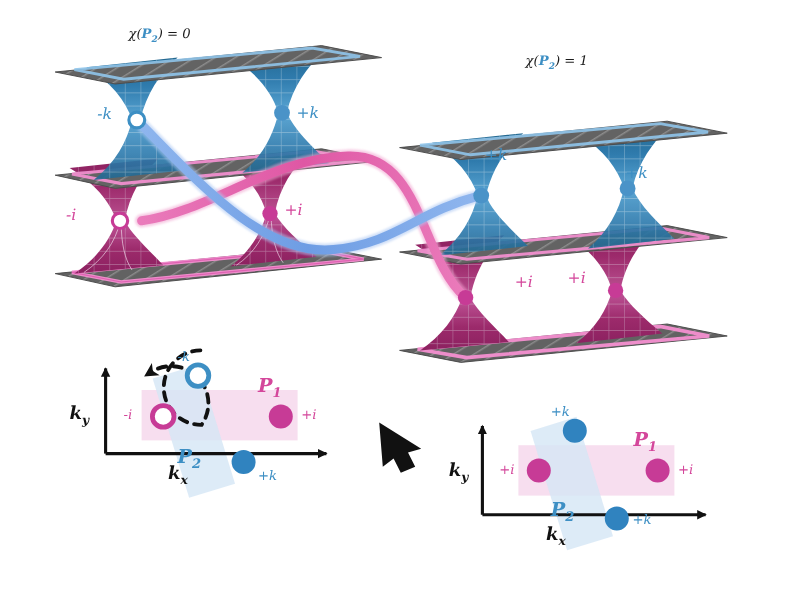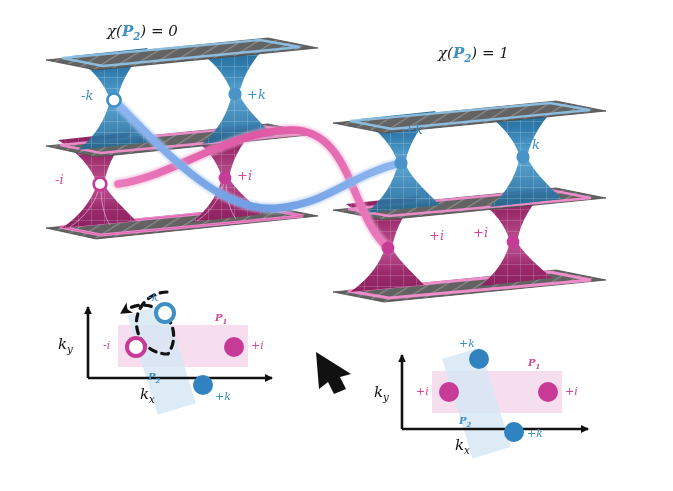--- a/index.html
+++ b/index.html
@@ -31,37 +31,38 @@
     font-family: "DejaVu Serif", "Liberation Serif", serif;
     font-style: italic;
   }
   .lbl {
     position: absolute;
     white-space: nowrap;
     font-family: "DejaVu Serif", "Liberation Serif", serif;
     pointer-events: none;
   }
   .chi-title {
-    font-size: 15px;
+    font-size: 11px;
     color: #1a1a1a;
     font-style: italic;
   }
   .node-lbl {
     font-size: 13px;
     font-style: italic;
   }
   .blue-txt { color: #3d8fc4; }
   .pink-txt { color: #d4479b; }
   .axis-lbl {
     font-size: 15px;
     font-style: italic;
     color: #111111;
+    font-weight: bold;
   }
   .pset-lbl {
-    font-size: 10px;
+    font-size: 16px;
     font-style: italic;
   }
   .inset-node-lbl {
     font-size: 11px;
     font-style: italic;
   }
   sub { font-size: 0.68em; }
 </style>
 </head>
 <body>

